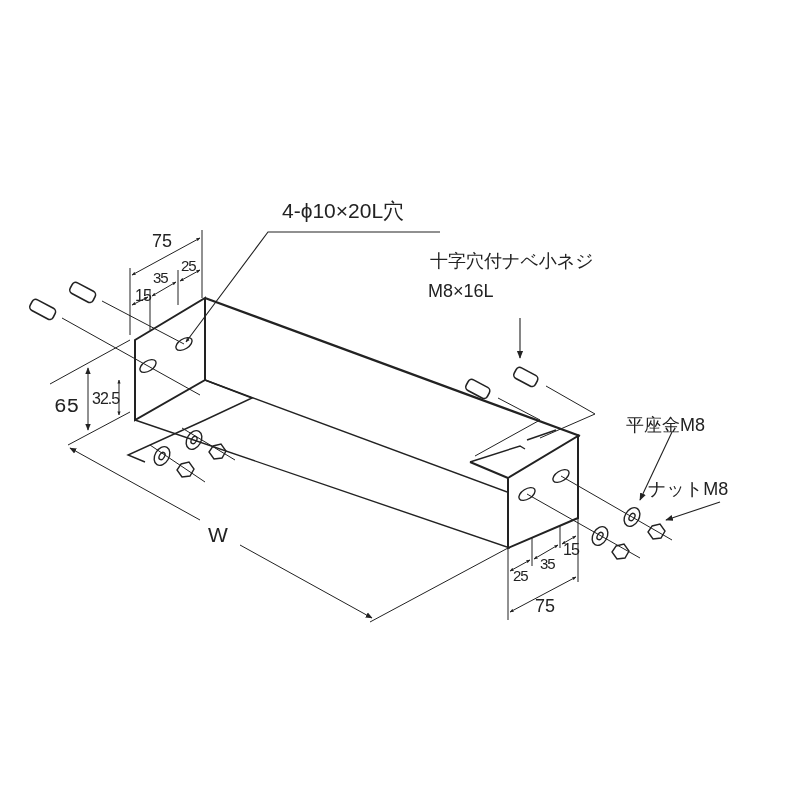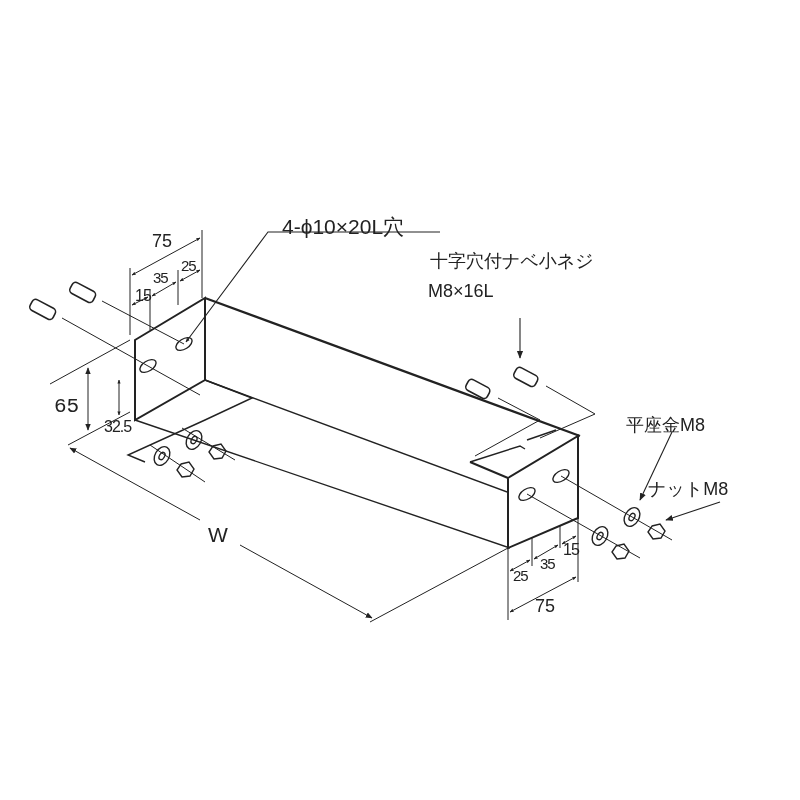--- a/index.html
+++ b/index.html
@@ -122,29 +122,29 @@
 
     <g stroke-width="1.1">
       <polyline points="440,232 268,232 186,342" marker-end="url(#ahs)"></polyline>
       <line x1="520" y1="318" x2="520" y2="358" marker-end="url(#ah)"></line>
       <line x1="672" y1="432" x2="640" y2="500" marker-end="url(#ah)"></line>
       <line x1="720" y1="502" x2="666" y2="520" marker-end="url(#ah)"></line>
     </g>
   </g>
 </svg>
 
-<div class="lbl big" style="left:282px;top:216px;text-align:center;">4-ϕ10×20L穴</div>
+<div class="lbl big" style="left:282px;top:200px;text-align:center;">4-ϕ10×20L穴</div>
 <div class="lbl mid" style="left:430px;top:252px;">十字穴付ナベ小ネジ</div>
 <div class="lbl mid" style="left:428px;top:282px;">M8×16L</div>
 <div class="lbl mid" style="left:626px;top:416px;">平座金M8</div>
 <div class="lbl mid" style="left:648px;top:480px;">ナットM8</div>
 
 <div class="lbl mid" style="left:152px;top:232px;">75</div>
 <div class="lbl xs" style="left:135px;top:288px;">15</div>
 <div class="lbl sm" style="left:153px;top:270px;">35</div>
 <div class="lbl sm" style="left:181px;top:258px;">25</div>
 <div class="lbl big" style="left:54px;top:396px;font-family:Liberation Mono, monospace;">65</div>
-<div class="lbl xs" style="left:104px;top:391px;margin-top:28px;">32.5</div>
+<div class="lbl xs" style="left:92px;top:391px;">32.5</div>
 <div class="lbl big" style="left:208px;top:524px;">W</div>
 <div class="lbl sm" style="left:513px;top:568px;">25</div>
 <div class="lbl sm" style="left:540px;top:556px;">35</div>
 <div class="lbl xs" style="left:563px;top:542px;">15</div>
 <div class="lbl mid" style="left:535px;top:597px;">75</div>
 
 </body></html>

